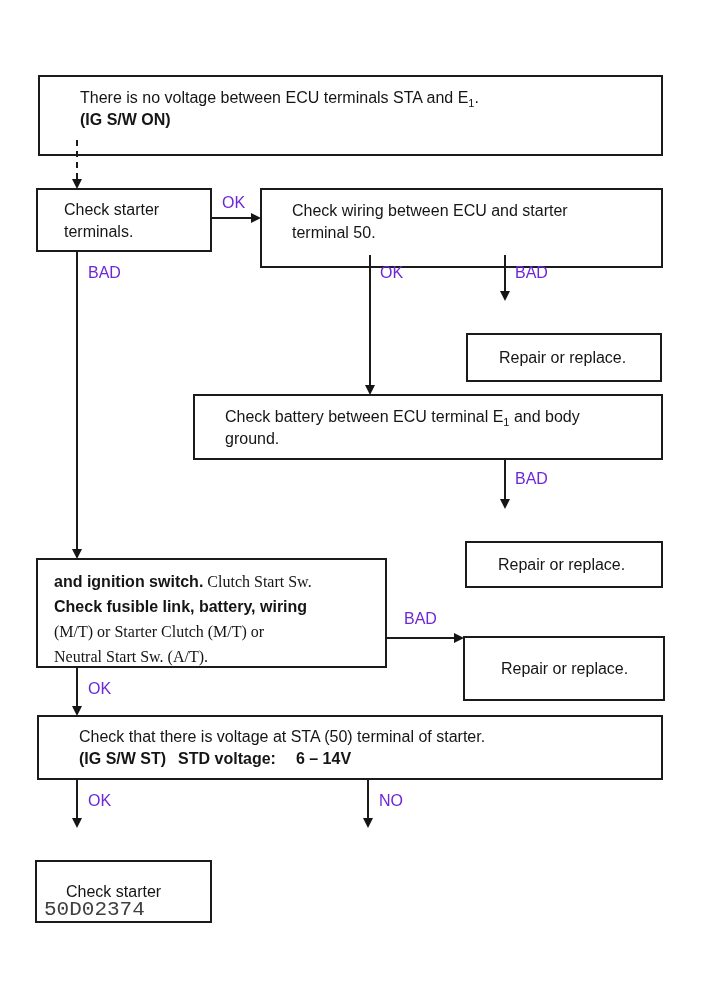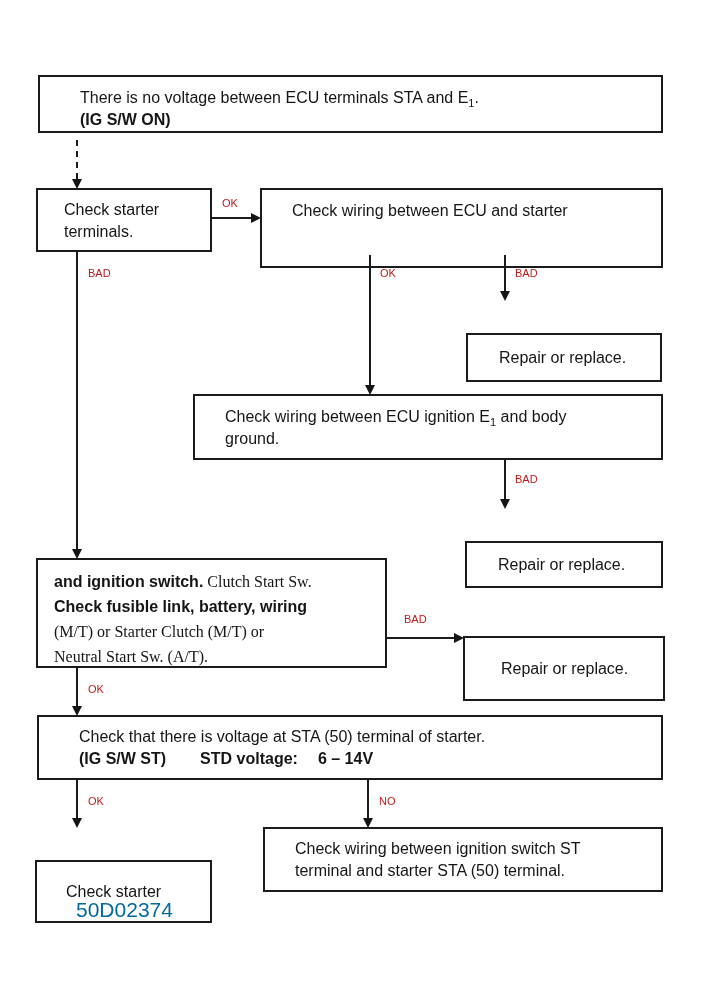--- a/index.html
+++ b/index.html
@@ -18,69 +18,70 @@
   sub.s1{font-size:11px;line-height:0;vertical-align:-4px;}
   .vline{position:absolute;width:2px;background:#1b1b1b;}
   .vline.dashed{width:0;background:none;border-left:2px dashed #1b1b1b;}
   .hline{position:absolute;height:2px;background:#1b1b1b;}
   .arr-down{position:absolute;width:0;height:0;
     border-left:5px solid transparent;border-right:5px solid transparent;
     border-top:10px solid #151515;}
   .arr-right{position:absolute;width:0;height:0;
     border-top:5px solid transparent;border-bottom:5px solid transparent;
     border-left:10px solid #151515;}
-  .edge-label{position:absolute;font-size:11px;line-height:18px;color:#b91c1c;white-space:nowrap;}
-  .figcode{position:absolute;font-family:Liberation Sans, sans-serif;font-size:21px;color:#0369a1;margin-left:32px;}
-  .gap-a{display:inline-block;margin-left:34px;}
+  .edge-label{position:absolute;font-size:16px;line-height:18px;color:#6d28d9;white-space:nowrap;}
+  .figcode{position:absolute;font-family:Liberation Mono, monospace;font-size:21px;color:#404040;}
+  .gap-a{display:inline-block;margin-left:12px;}
   .gap-b{display:inline-block;margin-left:20px;}
 </style>
 </head>
 <body>
 
 <div class="canvas">
 
-  <div class="node" style="left:38px;top:75px;width:625px;height:58px;padding:10px 10px 0 40px;">
+  <div class="node" style="left:38px;top:75px;width:625px;height:81px;padding:10px 10px 0 40px;">
     <div class="ln"><span>There is no voltage between ECU terminals STA and E</span><sub class="s1">1</sub><span>.</span></div>
     <div class="ln b">(IG S/W ON)</div>
   </div>
 
   <div class="vline dashed" style="left:76px;top:140px;height:39px;"></div>
   <div class="arr-down" style="left:72px;top:179px;"></div>
 
   <div class="node" style="left:36px;top:188px;width:176px;height:64px;padding:9px 0 0 26px;">
     <div class="ln">Check starter</div>
     <div class="ln">terminals.</div>
   </div>
 
   <span class="edge-label" style="left:222px;top:194px;">OK</span>
   <div class="hline" style="left:212px;top:217px;width:40px;"></div>
   <div class="arr-right" style="left:251px;top:213px;"></div>
 
   <div class="node" style="left:260px;top:188px;width:403px;height:80px;padding:10px 0 0 30px;">
     <div class="ln">Check wiring between ECU and starter</div>
+    <div class="ln">terminal 50.</div>
   </div>
 
   <span class="edge-label" style="left:88px;top:264px;">BAD</span>
   <div class="vline" style="left:76px;top:252px;height:297px;"></div>
   <div class="arr-down" style="left:72px;top:549px;"></div>
 
   <span class="edge-label" style="left:380px;top:264px;">OK</span>
   <div class="vline" style="left:369px;top:255px;height:130px;"></div>
   <div class="arr-down" style="left:365px;top:385px;"></div>
 
   <span class="edge-label" style="left:515px;top:264px;">BAD</span>
   <div class="vline" style="left:504px;top:255px;height:36px;"></div>
   <div class="arr-down" style="left:500px;top:291px;"></div>
 
   <div class="node vcenter" style="left:466px;top:300px;width:196px;height:49px;padding-left:31px;">
     <div class="ln">Repair or replace.</div>
   </div>
 
   <div class="node" style="left:193px;top:394px;width:470px;height:66px;padding:10px 0 0 30px;">
-    <div class="ln"><span>Check wiring between ECU ignition E</span><sub class="s1">1</sub><span> and body</span></div>
+    <div class="ln"><span>Check battery between ECU terminal E</span><sub class="s1">1</sub><span> and body</span></div>
     <div class="ln">ground.</div>
   </div>
 
   <span class="edge-label" style="left:515px;top:470px;">BAD</span>
   <div class="vline" style="left:504px;top:460px;height:39px;"></div>
   <div class="arr-down" style="left:500px;top:499px;"></div>
 
   <div class="node vcenter" style="left:465px;top:508px;width:198px;height:47px;padding-left:31px;">
     <div class="ln">Repair or replace.</div>
   </div>
@@ -114,20 +115,16 @@
   <div class="arr-down" style="left:72px;top:818px;"></div>
 
   <span class="edge-label" style="left:379px;top:792px;">NO</span>
   <div class="vline" style="left:367px;top:780px;height:38px;"></div>
   <div class="arr-down" style="left:363px;top:818px;"></div>
 
   <div class="node vcenter" style="left:35px;top:827px;width:177px;height:63px;padding-left:29px;">
     <div class="ln">Check starter</div>
   </div>
 
-  <div class="node" style="left:263px;top:827px;width:400px;height:65px;padding:9px 0 0 30px;">
-    <div class="ln">Check wiring between ignition switch ST</div>
-    <div class="ln">terminal and starter STA (50) terminal.</div>
-  </div>
 
   <div class="figcode" style="left:44px;top:898px;">50D02374</div>
 
 </div>
 
 </body></html>

